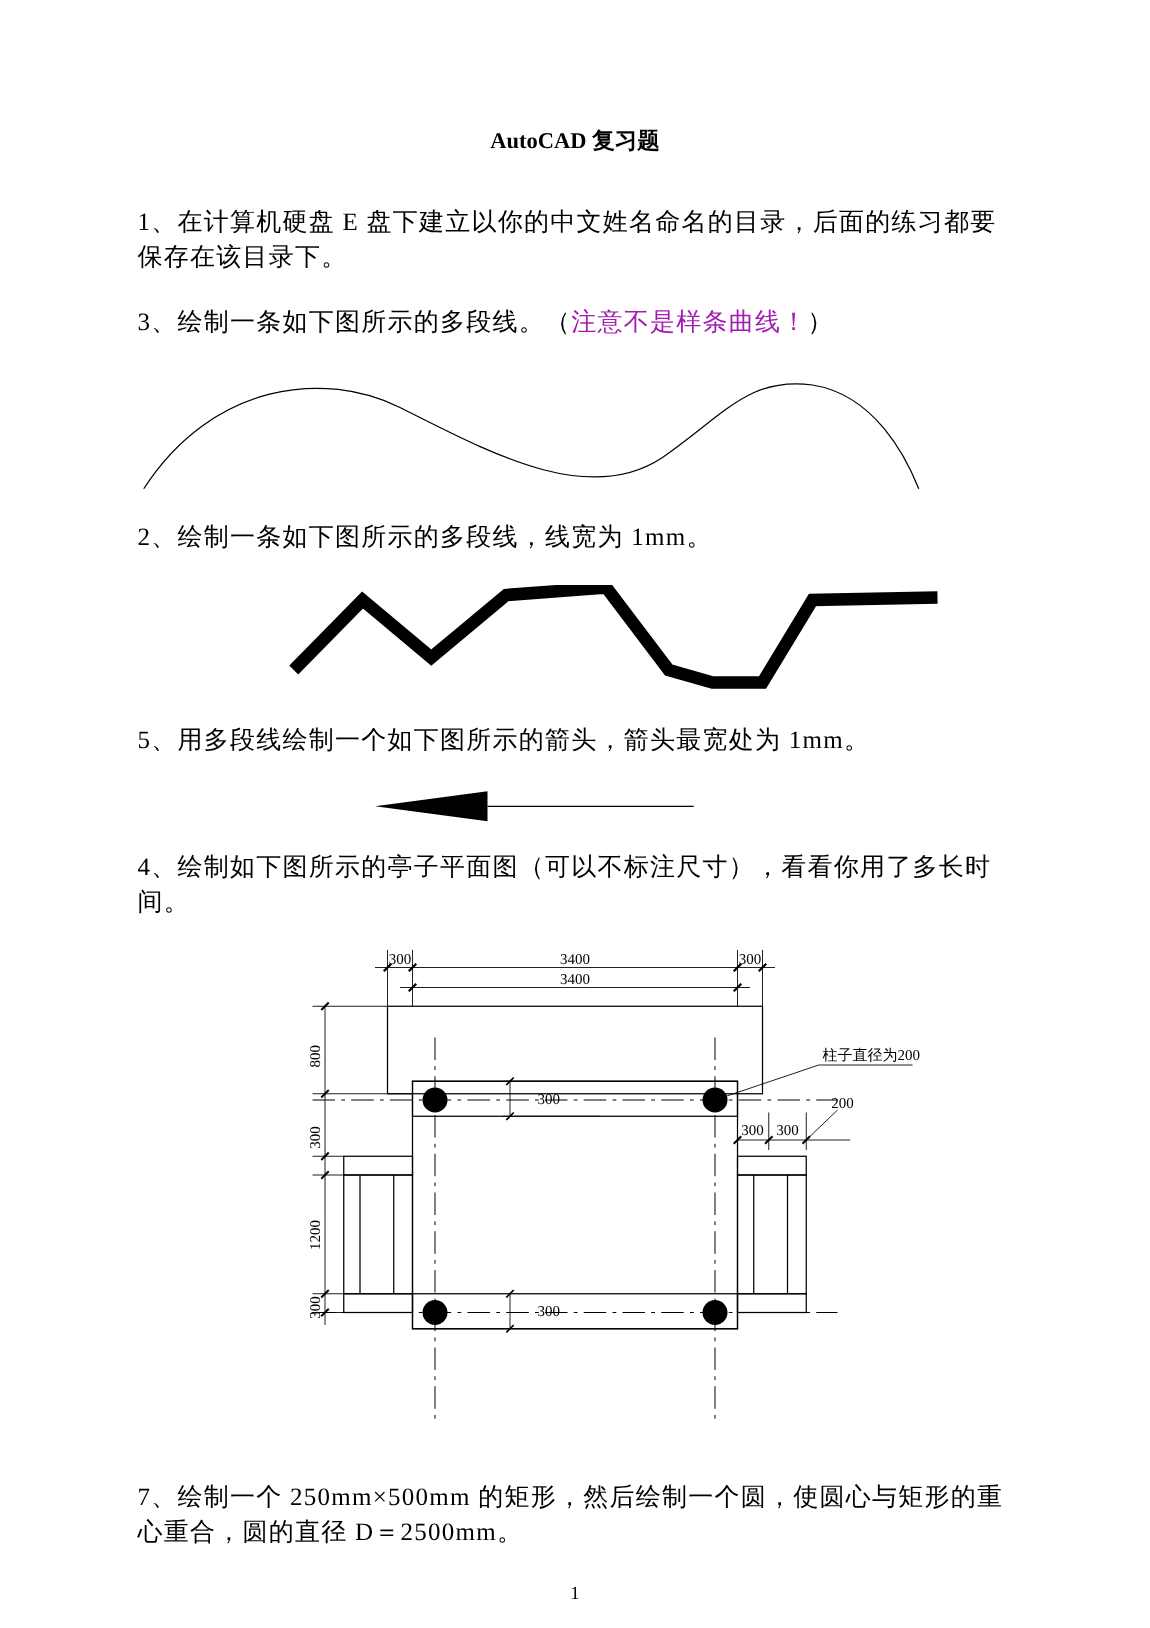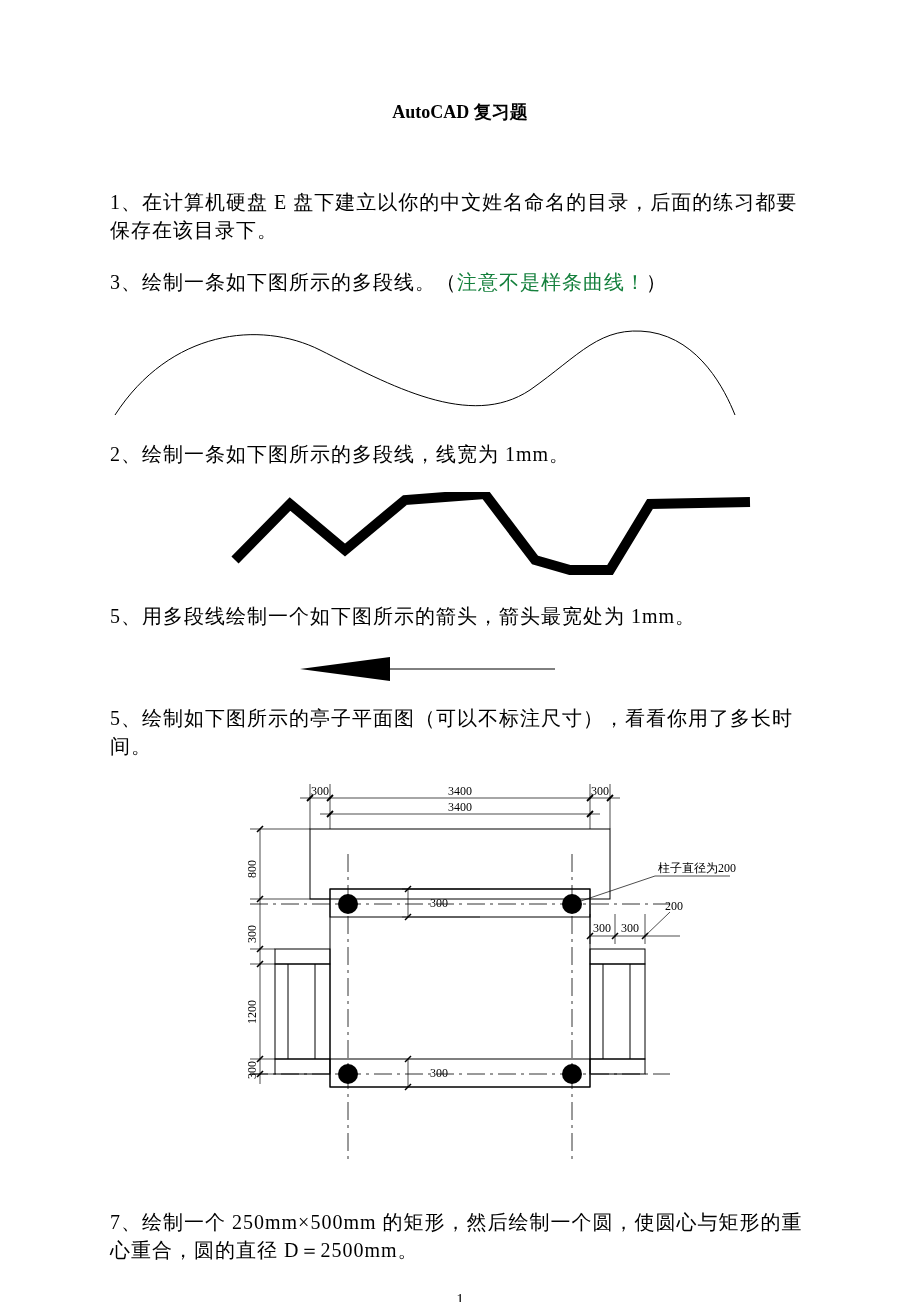--- a/index.html
+++ b/index.html
@@ -13,29 +13,29 @@
     .page {
       width: 920px;
       min-height: 1302px;
       padding: 100px 110px 60px 110px;
       position: relative;
     }
     .title {
       text-align: center;
       font-weight: bold;
       font-size: 18px;
-      margin-bottom: 64px;
+      margin-bottom: 40px;
     }
     .item {
       font-size: 20px;
       line-height: 28px;
       margin-bottom: 24px;
       letter-spacing: 1px;
     }
-    .red { color: #15803d; }
+    .red { color: #a21caf; }
     .figure {
       display: block;
       margin: 6px 0 20px 0;
     }
     .arrow-fig { margin-left: 190px; }
     .pavilion-fig { margin: 6px auto 24px auto; display: block; }
     .page-number {
       position: absolute;
       bottom: 40px;
       left: 0; right: 0;
@@ -72,21 +72,21 @@
     <polyline points="5,68 60,12 115,58 175,8 255,2 305,68 340,78 380,78 420,12 520,10" stroke="#000" stroke-width="10" fill="none" stroke-linejoin="miter" stroke-linecap="butt"></polyline>
   </svg>
 
   <p class="item">5、用多段线绘制一个如下图所示的箭头，箭头最宽处为 1mm。</p>
 
   <svg class="figure arrow-fig" width="260" height="30" viewBox="0 0 260 30">
     <polygon points="0,15 90,3 90,27" fill="#000"></polygon>
     <line x1="90" y1="15" x2="255" y2="15" stroke="#000" stroke-width="1"></line>
   </svg>
 
-  <p class="item">5、绘制如下图所示的亭子平面图（可以不标注尺寸），看看你用了多长时间。</p>
+  <p class="item">4、绘制如下图所示的亭子平面图（可以不标注尺寸），看看你用了多长时间。</p>
 
   <svg class="pavilion-fig" width="600" height="400" viewBox="0 0 600 400">
 
     <rect x="150" y="45" width="300" height="70" fill="none" stroke="#000" stroke-width="1"></rect>
 
     <rect x="170" y="105" width="260" height="28" fill="none" stroke="#000" stroke-width="1"></rect>
 
     <rect x="170" y="105" width="260" height="198" fill="none" stroke="#000" stroke-width="1"></rect>
 
     <rect x="170" y="275" width="260" height="28" fill="none" stroke="#000" stroke-width="1"></rect>

